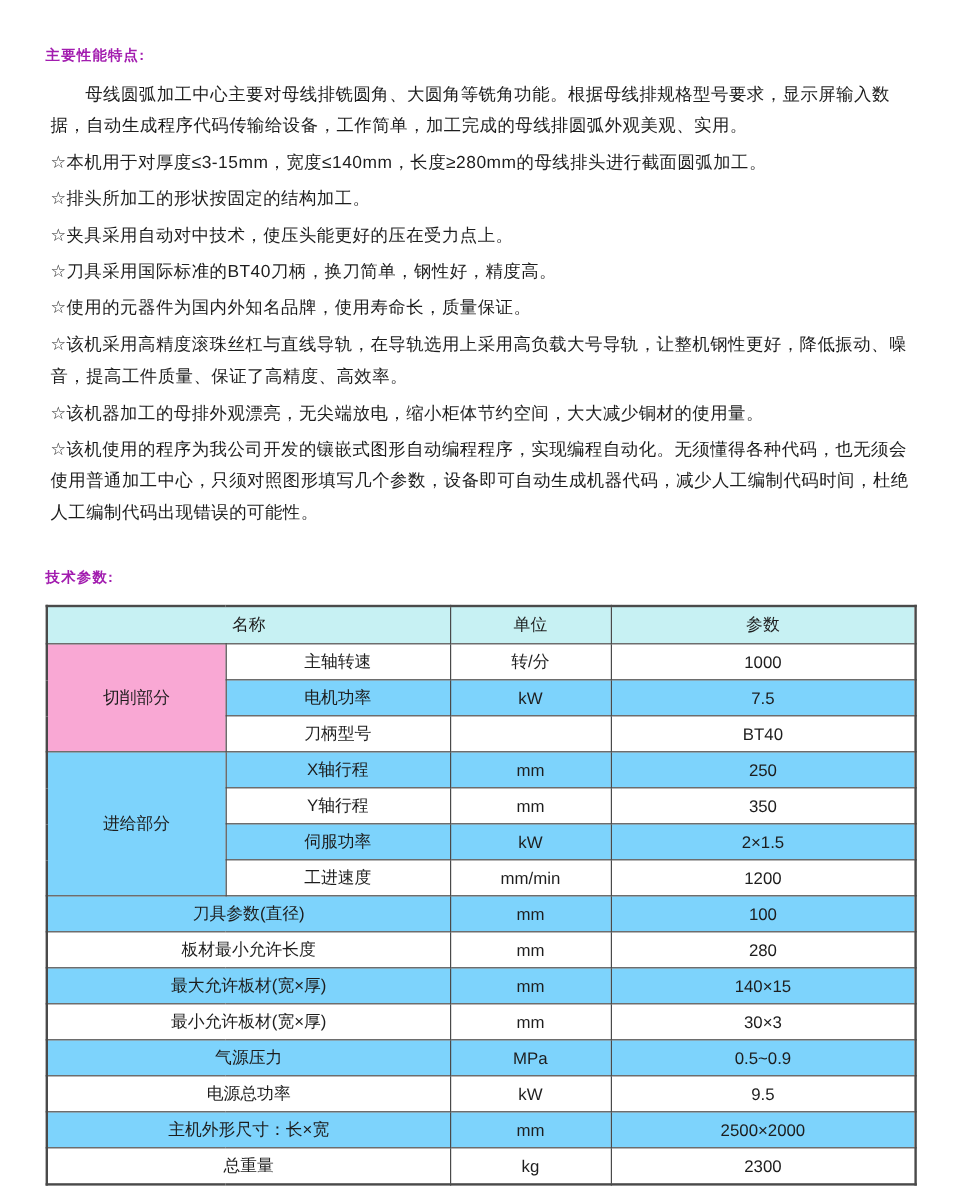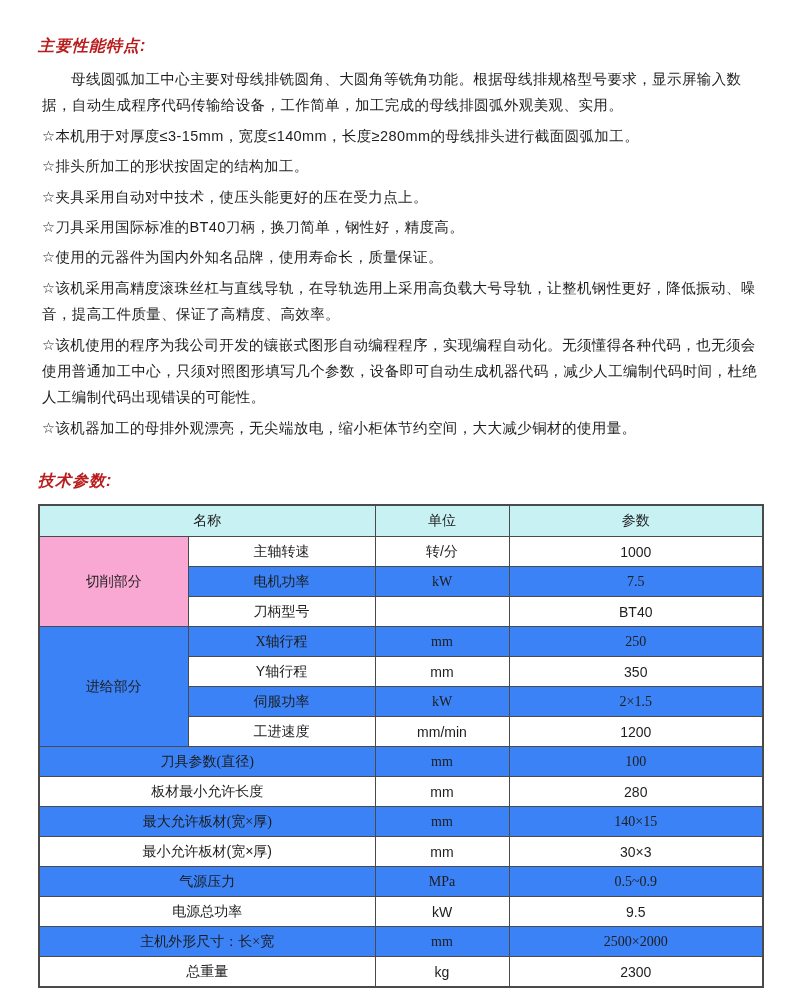--- a/index.html
+++ b/index.html
@@ -14,27 +14,26 @@
     color: #1d1d1d;
     overflow: hidden;
   }
   .page {
     box-sizing: border-box;
     width: 800px;
     height: 1001px;
     padding: 36px 38px 0 38px;
   }
   .sec-heading {
-    color: #b91c1c;
-    font-size: 16px;
+    color: #a21caf;
+    font-size: 12px;
     font-weight: bold;
     line-height: 20px;
     margin: 0 0 10px 0;
     letter-spacing: 1px;
-    font-style: italic;
   }
   .textblock p {
     margin: 4px;
     font-size: 14.5px;
     line-height: 26.4px;
     letter-spacing: 0.4px;
   }
   .intro {
     text-indent: 2em;
   }
@@ -56,21 +55,21 @@
     padding: 0 4px;
     font-weight: normal;
     height: 29px;
     overflow: hidden;
     white-space: nowrap;
   }
   table.specs thead th {
     background: #c7f1f3;
     height: 30px;
   }
-  tr.shade td { background: #3b82f6; font-family: Liberation Serif, serif; }
+  tr.shade td { background: #7dd3fc; }
   td.group-cell { background: #f9a8d4; }
   col.c-group { width: 149px; }
   col.c-name  { width: 187px; }
   col.c-unit  { width: 134px; }
   col.c-value { width: 254px; }
 </style>
 </head>
 <body>
 
 <div class="page">
@@ -78,22 +77,22 @@
   <h2 class="sec-heading">主要性能特点:</h2>
 
   <div class="textblock">
     <p class="intro">母线圆弧加工中心主要对母线排铣圆角、大圆角等铣角功能。根据母线排规格型号要求，显示屏输入数据，自动生成程序代码传输给设备，工作简单，加工完成的母线排圆弧外观美观、实用。</p>
     <p>☆本机用于对厚度≤3-15mm，宽度≤140mm，长度≥280mm的母线排头进行截面圆弧加工。</p>
     <p>☆排头所加工的形状按固定的结构加工。</p>
     <p>☆夹具采用自动对中技术，使压头能更好的压在受力点上。</p>
     <p>☆刀具采用国际标准的BT40刀柄，换刀简单，钢性好，精度高。</p>
     <p>☆使用的元器件为国内外知名品牌，使用寿命长，质量保证。</p>
     <p>☆该机采用高精度滚珠丝杠与直线导轨，在导轨选用上采用高负载大号导轨，让整机钢性更好，降低振动、噪音，提高工件质量、保证了高精度、高效率。</p>
+    <p>☆该机器加工的母排外观漂亮，无尖端放电，缩小柜体节约空间，大大减少铜材的使用量。</p>
     <p>☆该机使用的程序为我公司开发的镶嵌式图形自动编程程序，实现编程自动化。无须懂得各种代码，也无须会使用普通加工中心，只须对照图形填写几个参数，设备即可自动生成机器代码，减少人工编制代码时间，杜绝人工编制代码出现错误的可能性。</p>
-    <p>☆该机器加工的母排外观漂亮，无尖端放电，缩小柜体节约空间，大大减少铜材的使用量。</p>
   </div>
 
   <h2 class="sec-heading params-heading">技术参数:</h2>
 
   <table class="specs">
     <colgroup>
       <col class="c-group">
         <col class="c-name">
         <col class="c-unit">
         <col class="c-value">

